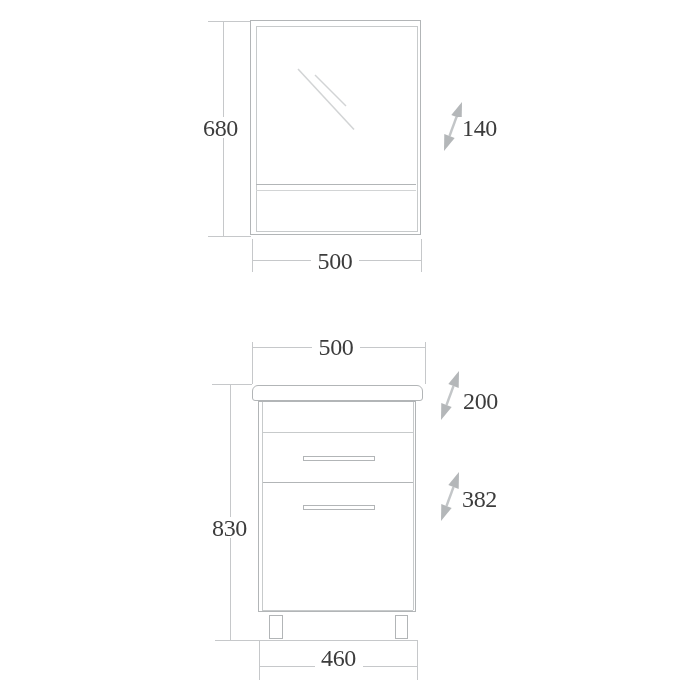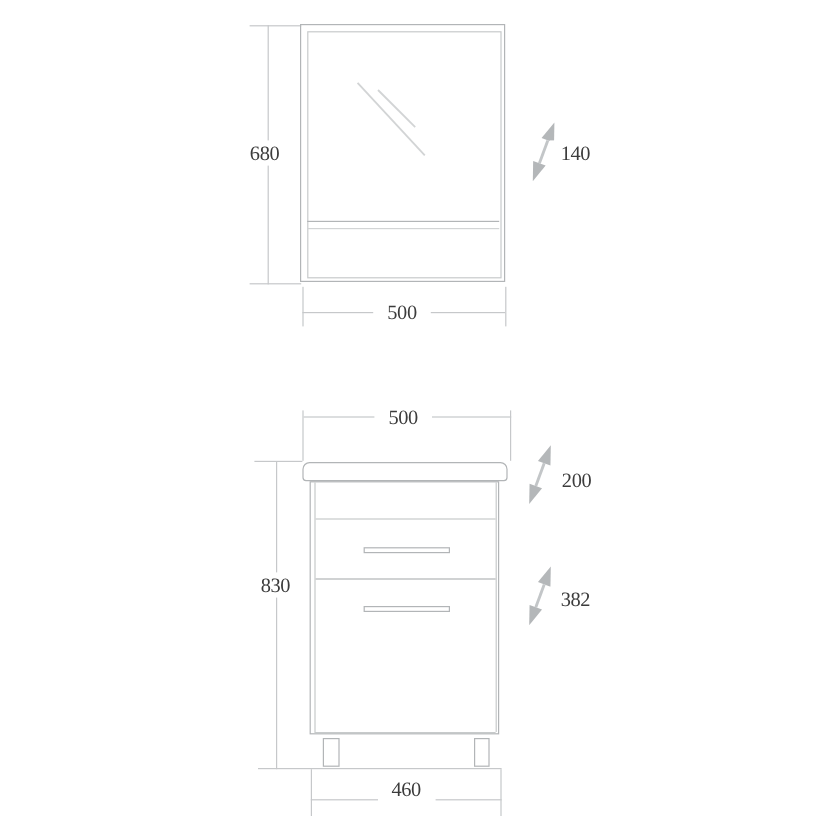--- a/index.html
+++ b/index.html
@@ -6,21 +6,21 @@
     --line:#b2b5b7; --line-light:#c7cacb; --line-faint:#d2d4d5;
     --dim:#c6c8ca; --text:#3c3c3c; --arrow:#b4b7b9; --arrow-shaft:#c3c6c8; --bg:#ffffff;
   }
   html,body{margin:0;padding:0;background:#fff;}
   .canvas{position:relative;width:700px;height:700px;background:var(--bg);overflow:hidden;
           font-family:"Liberation Serif",serif;}
   .hline,.vline{position:absolute;background:var(--dim);}
   .struct{position:absolute;background:transparent;}
   .dim-label{
     position:absolute;display:flex;align-items:center;justify-content:center;
-    font-size:17px;letter-spacing:-0.3px;color:var(--text);background:var(--bg);
+    font-size:24px;letter-spacing:-0.3px;color:var(--text);background:var(--bg);
     line-height:1;z-index:5;
   }
   .frame{position:absolute;border:1.5px solid var(--line);background:transparent;}
   .frame-inner{position:absolute;border:1px solid var(--line-light);}
   .thin{background:var(--line-light);}
   .faint{background:var(--line-faint);}
   .solid{background:var(--line);}
   .handle{position:absolute;border:1px solid var(--line);background:var(--bg);}
   .leg{position:absolute;border:1.5px solid var(--line);background:var(--bg);}
   .countertop{position:absolute;border:1.5px solid var(--line);border-radius:6px 6px 3px 3px;
@@ -78,21 +78,21 @@
   <div class="handle" style="left:303px;top:455.5px;width:70px;height:3.5px;"></div>
 
   <div class="handle" style="left:303px;top:504.5px;width:70px;height:3.5px;"></div>
 
   <div class="leg" style="left:269px;top:614.5px;width:11.5px;height:22px;"></div>
   <div class="leg" style="left:394.5px;top:614.5px;width:11.5px;height:22px;"></div>
 
   <div class="vline" style="left:229.5px;top:384.5px;width:1px;height:256px;"></div>
   <div class="hline" style="left:212px;top:384px;width:40px;height:1px;"></div>
   <div class="hline" style="left:215px;top:640px;width:203px;height:1px;"></div>
-  <div class="dim-label" style="left:208px;top:477px;width:43px;height:21px;">830</div>
+  <div class="dim-label" style="left:208px;top:517px;width:43px;height:21px;">830</div>
 
   <div class="vline" style="left:258.5px;top:641px;width:1px;height:39px;"></div>
   <div class="vline" style="left:417px;top:641px;width:1px;height:39px;"></div>
   <div class="hline" style="left:259px;top:665.5px;width:159px;height:1px;"></div>
   <div class="dim-label" style="left:314.5px;top:647px;width:48px;height:21px;">460</div>
 
   <svg class="arrow-icon" style="left:437px;top:369px;" width="26" height="53" viewBox="0 0 26 53">
     <line x1="16.5" y1="17" x2="9.5" y2="36" stroke="var(--arrow-shaft)" stroke-width="2.4"></line>
     <polygon points="22,2 11.3,15.1 21.7,18.9" fill="var(--arrow)"></polygon>
     <polygon points="4,51 4.3,34.1 14.7,37.9" fill="var(--arrow)"></polygon>

